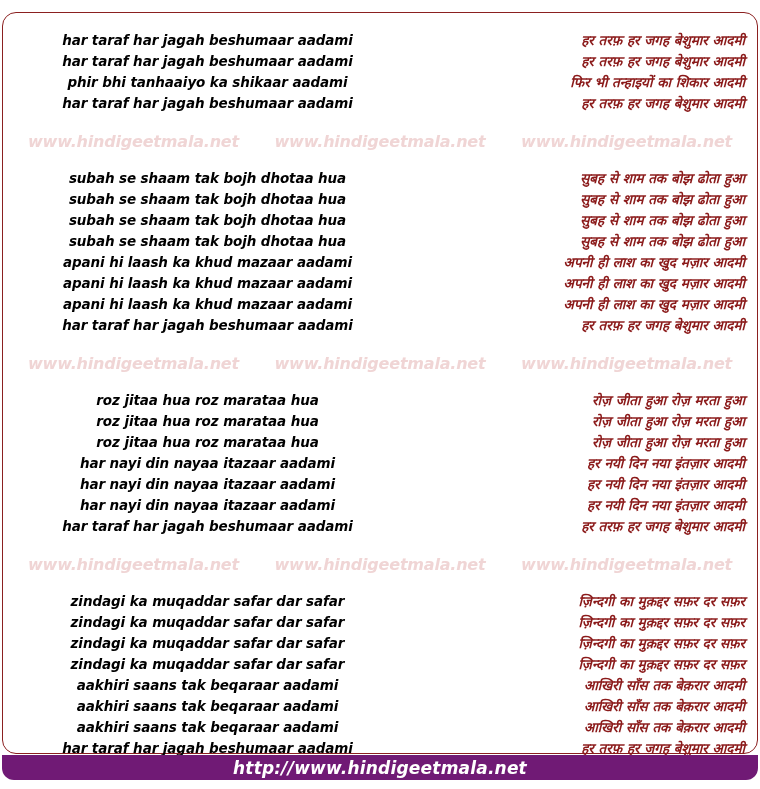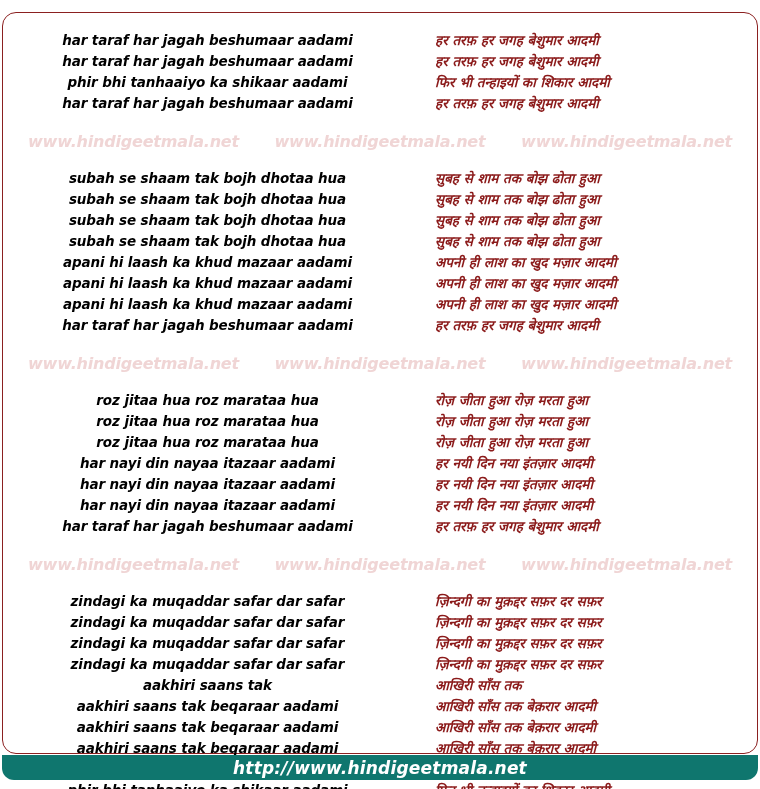--- a/index.html
+++ b/index.html
@@ -63,21 +63,21 @@
     color: #000000;
     white-space: nowrap;
     letter-spacing: -0.1px;
   }
 
   .deva {
     position: absolute;
     left: 435px;
     top: 0;
     width: 310px;
-    text-align: left;
+    text-align: right;
     font-family: "DejaVu Sans", sans-serif;
     font-style: italic;
     font-weight: bold;
     font-size: 13.5px;
     color: #8b1a1a;
     white-space: nowrap;
   }
 
   
   .gap {
@@ -108,21 +108,21 @@
     letter-spacing: -0.2px;
   }
 
   
   .footer {
     position: absolute;
     left: 2px;
     top: 755px;
     width: 756px;
     height: 25px;
-    background: #0f766e;
+    background: #701a75;
     border-bottom-left-radius: 12px;
     border-bottom-right-radius: 12px;
     display: flex;
     align-items: center;
     justify-content: center;
   }
   .footer-url {
     font-family: "DejaVu Sans", sans-serif;
     font-style: italic;
     font-weight: bold;
@@ -255,24 +255,20 @@
         </div>
         <div class="lyric-row">
           <div class="latin">zindagi ka muqaddar safar dar safar</div>
           <div class="deva">ज़िन्दगी का मुक़द्दर सफ़र दर सफ़र</div>
         </div>
         <div class="lyric-row">
           <div class="latin">zindagi ka muqaddar safar dar safar</div>
           <div class="deva">ज़िन्दगी का मुक़द्दर सफ़र दर सफ़र</div>
         </div>
         <div class="lyric-row">
-          <div class="latin">aakhiri saans tak</div>
-          <div class="deva">आखिरी साँस तक</div>
-        </div>
-        <div class="lyric-row">
           <div class="latin">aakhiri saans tak beqaraar aadami</div>
           <div class="deva">आखिरी साँस तक बेक़रार आदमी</div>
         </div>
         <div class="lyric-row">
           <div class="latin">aakhiri saans tak beqaraar aadami</div>
           <div class="deva">आखिरी साँस तक बेक़रार आदमी</div>
         </div>
         <div class="lyric-row">
           <div class="latin">aakhiri saans tak beqaraar aadami</div>
           <div class="deva">आखिरी साँस तक बेक़रार आदमी</div>

